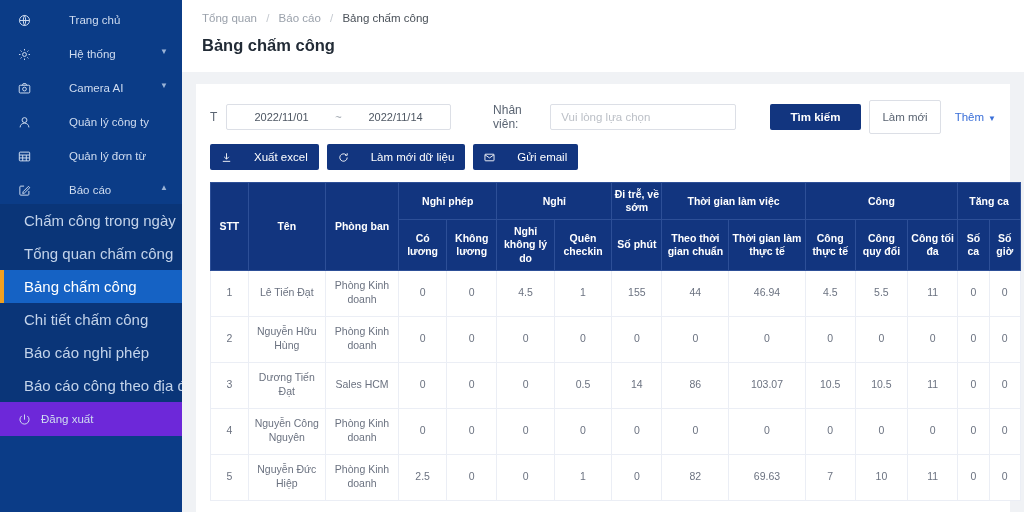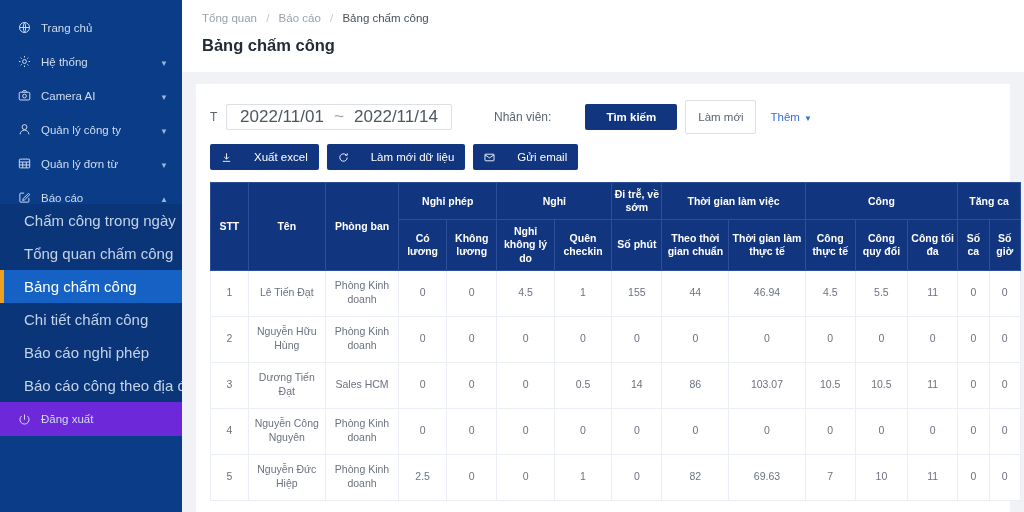--- a/index.html
+++ b/index.html
@@ -13,25 +13,26 @@
   #app { display: flex; width: 1024px; height: 512px; }
 
   
   .sidebar {
     width: 182px; height: 512px; flex: 0 0 182px;
     background: #0b3c87;
     overflow: hidden;
     position: relative;
   }
   .nav-item {
-    display: flex; align-items: flex-end;
+    display: flex; align-items: flex-start;
     height: 34px; padding: 14px 14px 0 16px;
     color: #cfdcf0; font-size: 11.5px;
     white-space: nowrap;
     cursor: pointer;
+    gap: 28px;
   }
   .nav-item .ico {
     width: 16px; flex: 0 0 16px; margin-right: 9px;
     display: flex; align-items: center; justify-content: center;
     color: #cfdcf0;
   }
   .nav-item .lbl { flex: 1 1 auto; }
   .nav-item .caret {
     flex: 0 0 auto; font-size: 8px; color: #9ab3d6; margin-left: 6px;
     line-height: 1;
@@ -69,21 +70,21 @@
   .content { padding: 12px 14px 0 14px; }
   .card { background: #ffffff; padding: 10px 14px 0 14px; min-height: 430px; }
 
   
   .filterbar { display: flex; align-items: center; height: 40px; padding-top: 6px; }
   .flabel { font-size: 12px; color: #5a6472; margin-right: 6px; }
   .flabel-clip { width: 10px; overflow: hidden; display: inline-block; white-space: nowrap; }
   .daterange {
     display: flex; align-items: center; justify-content: center;
     width: 226px; height: 26px; border: 1px solid #dcdfe6;
-    background: #fff; border-radius: 2px; font-size: 17px; color: #4d5662;
+    background: #fff; border-radius: 2px; font-size: 11px; color: #4d5662;
   }
   .daterange .d { width: 90px; text-align: center; }
   .daterange .tilde { color: #9aa1ab; width: 24px; text-align: center; }
   .emp-label { font-size: 12px; color: #5a6472; margin-left: 42px; }
   .emp-input {
     width: 186px; height: 26px; border: 1px solid #dcdfe6; background: #fff;
     border-radius: 2px; font-size: 11.5px; color: #bcc0c7;
     display: flex; align-items: center; padding-left: 10px;
   }
   .btn {
@@ -241,20 +242,23 @@
       <div class="card">
 
         <div class="filterbar">
           <span class="flabel flabel-clip">T</span>
           <div class="daterange">
             <span class="d">2022/11/01</span>
             <span class="tilde">~</span>
             <span class="d">2022/11/14</span>
           </div>
           <span class="emp-label">Nhân viên:</span>
+          <div class="emp-input">
+            <span>Vui lòng lựa chọn</span>
+          </div>
           <div class="btn btn-primary">Tìm kiếm</div>
           <div class="btn btn-plain">Làm mới</div>
           <div class="link-more">
             <span>Thêm</span><span class="cv">▼</span>
           </div>
         </div>
 
         <div class="actionbar">
           <div class="btn-action">
             <span class="ico">

